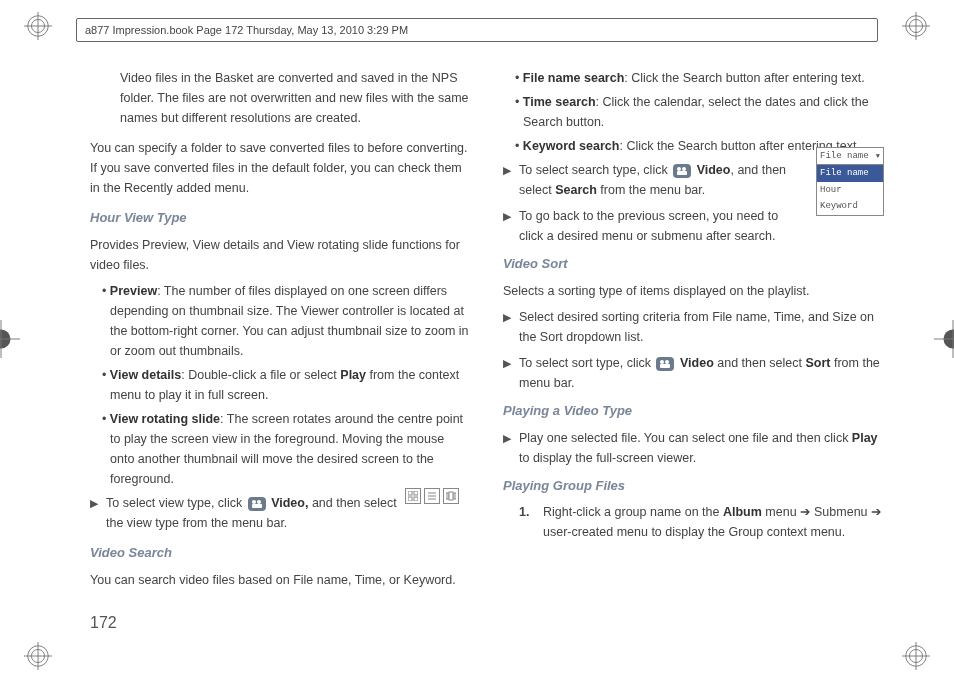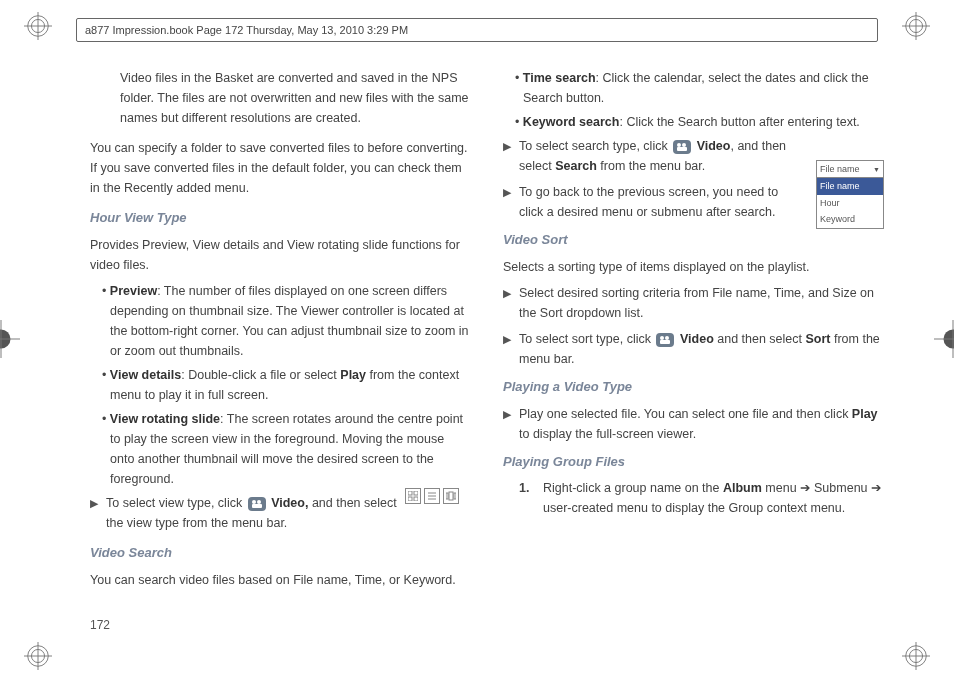--- a/index.html
+++ b/index.html
@@ -147,21 +147,21 @@
     display: flex;
     justify-content: space-between;
     align-items: center;
   }
   .dropdown-img .dd-body div { padding: 1px 3px; }
   .dropdown-img .dd-body .sel { background: #3b5998; color: #fff; }
   .page-num {
     position: absolute;
     bottom: 50px;
     left: 90px;
-    font-size: 12px;
+    font-size: 16px;
     color: #555;
   }
   .rel { position: relative; }
 </style>
 </head>
 <body>
 
 <div class="corner c-tl">
   <svg viewBox="0 0 30 30">
       <circle cx="15" cy="15" r="11" fill="none" stroke="#777" stroke-width="1"></circle>
@@ -270,39 +270,40 @@
       </div>
     </div>
 
     <p class="sub-heading" style="margin-top:10px;">Video Search</p>
     <p class="section-desc">You can search video files based on File name, Time, or Keyword.</p>
 
   </div>
 
   <div class="col rel">
 
+    <p class="bulleted"><span class="dot"></span><b>File name search</b><span>: Click the Search button after entering text.</span></p>
     <p class="bulleted"><span class="dot"></span><b>Time search</b><span>: Click the calendar, select the dates and click the Search button.</span></p>
     <p class="bulleted"><span class="dot"></span><b>Keyword search</b><span>: Click the Search button after entering text.</span></p>
 
     <div class="pointer-item" style="padding-right:80px;">
       <div class="tri">▶</div>
       <div class="ptxt">
         <span>To select search type, click </span>
         <span class="inline-icon">
           <svg viewBox="0 0 12 10">
               <circle cx="3" cy="3" r="2" fill="#fff"></circle>
               <circle cx="8" cy="3" r="2" fill="#fff"></circle>
               <rect x="1" y="5" width="10" height="4" rx="1" fill="#fff"></rect>
             </svg>
         </span>
         <b>Video</b><span>, and then select </span><b>Search</b><span>  from the menu bar.</span>
       </div>
     </div>
 
-    <div class="dropdown-img" style="top:92px;">
+    <div class="dropdown-img" style="top:79px;font-family:Liberation Mono, monospace;">
       <div class="dd-head">
         <span>File name</span>
         <span style="font-size:7px;">▼</span>
       </div>
       <div class="dd-body">
         <div class="sel">File name</div>
         <div>Hour</div>
         <div>Keyword</div>
       </div>
     </div>

